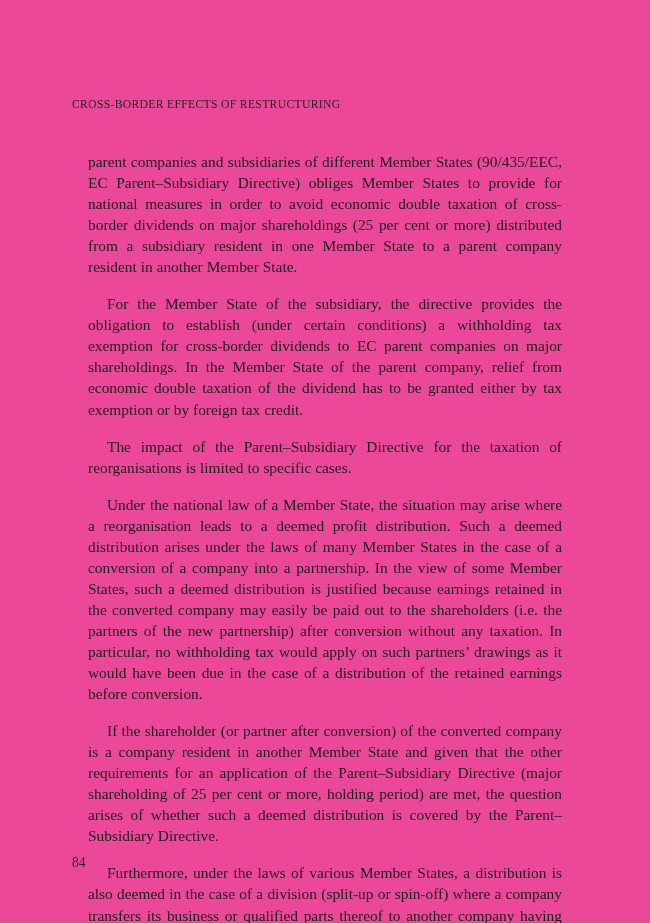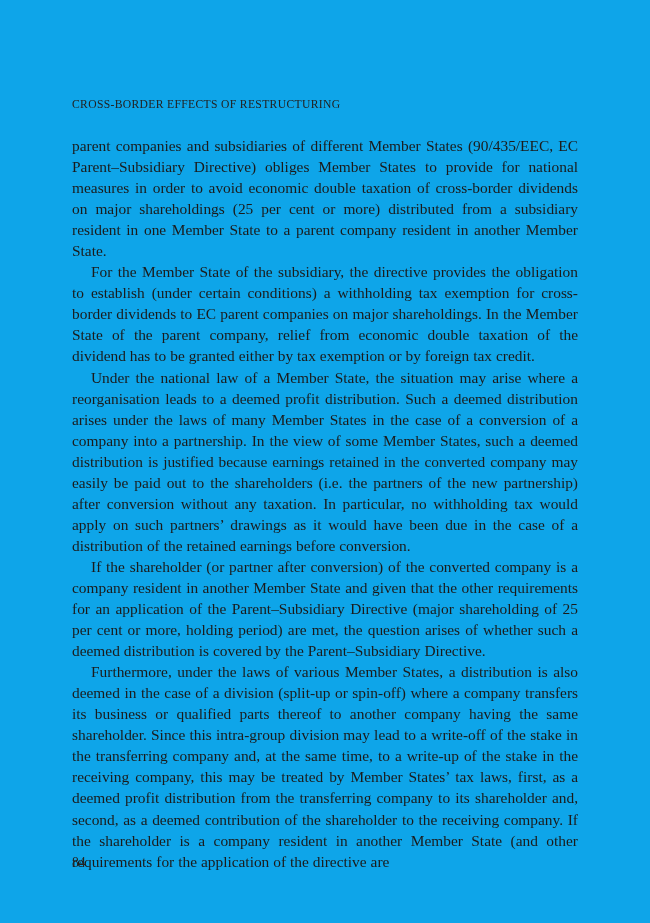--- a/index.html
+++ b/index.html
@@ -14,40 +14,40 @@
     font-family: "Liberation Serif", "DejaVu Serif", serif;
     color: #1a1a1a;
     overflow: hidden;
   }
   .page {
     position: absolute;
     left: 0;
     top: 0;
     width: 650px;
     height: 923px;
-    background: #0ea5e9;
+    background: #ec4899;
   }
   .running-header {
     position: absolute;
     left: 72px;
     top: 98px;
     font-size: 11.6px;
     letter-spacing: 0.35px;
     color: #222222;
     white-space: nowrap;
     font-family: "Liberation Serif", "DejaVu Serif", serif;
   }
   .textblock {
     position: absolute;
     left: 72px;
     top: 135px;
     width: 506px;
   }
   .para {
-    margin: 0;
+    margin: 16px;
     text-align: justify;
     text-justify: inter-word;
     font-size: 15.4px;
     line-height: 21.05px;
     color: #1b1b1b;
     hyphens: none;
     -webkit-hyphens: none;
     word-spacing: 0.1px;
   }
   .para.indent {
@@ -65,20 +65,21 @@
 </head>
 <body>
 
 <div class="page">
 
   <div class="running-header">CROSS-BORDER EFFECTS OF RESTRUCTURING</div>
 
   <div class="textblock">
     <p class="para">parent companies and subsidiaries of different Member States (90/435/EEC, EC Parent–Subsidiary Directive) obliges Member States to provide for national measures in order to avoid economic double taxation of cross-border dividends on major shareholdings (25 per cent or more) distributed from a subsidiary resident in one Member State to a parent company resident in another Member State.</p>
     <p class="para indent">For the Member State of the subsidiary, the directive provides the obligation to establish (under certain conditions) a withholding tax exemption for cross-border dividends to EC parent companies on major shareholdings. In the Member State of the parent company, relief from economic double taxation of the dividend has to be granted either by tax exemption or by foreign tax credit.</p>
+    <p class="para indent">The impact of the Parent–Subsidiary Directive for the taxation of reorganisations is limited to specific cases.</p>
     <p class="para indent">Under the national law of a Member State, the situation may arise where a reorganisation leads to a deemed profit distribution. Such a deemed distribution arises under the laws of many Member States in the case of a conversion of a company into a partnership. In the view of some Member States, such a deemed distribution is justified because earnings retained in the converted company may easily be paid out to the shareholders (i.e. the partners of the new partnership) after conversion without any taxation. In particular, no withholding tax would apply on such partners’ drawings as it would have been due in the case of a distribution of the retained earnings before conversion.</p>
     <p class="para indent">If the shareholder (or partner after conversion) of the converted company is a company resident in another Member State and given that the other requirements for an application of the Parent–Subsidiary Directive (major shareholding of 25 per cent or more, holding period) are met, the question arises of whether such a deemed distribution is covered by the Parent–Subsidiary Directive.</p>
     <p class="para indent">Furthermore, under the laws of various Member States, a distribution is also deemed in the case of a division (split-up or spin-off) where a company transfers its business or qualified parts thereof to another company having the same shareholder. Since this intra-group division may lead to a write-off of the stake in the transferring company and, at the same time, to a write-up of the stake in the receiving company, this may be treated by Member States’ tax laws, first, as a deemed profit distribution from the transferring company to its shareholder and, second, as a deemed contribution of the shareholder to the receiving company. If the shareholder is a company resident in another Member State (and other requirements for the application of the directive are</p>
   </div>
 
   <div class="page-number">84</div>
 
 </div>
 
 </body></html>

